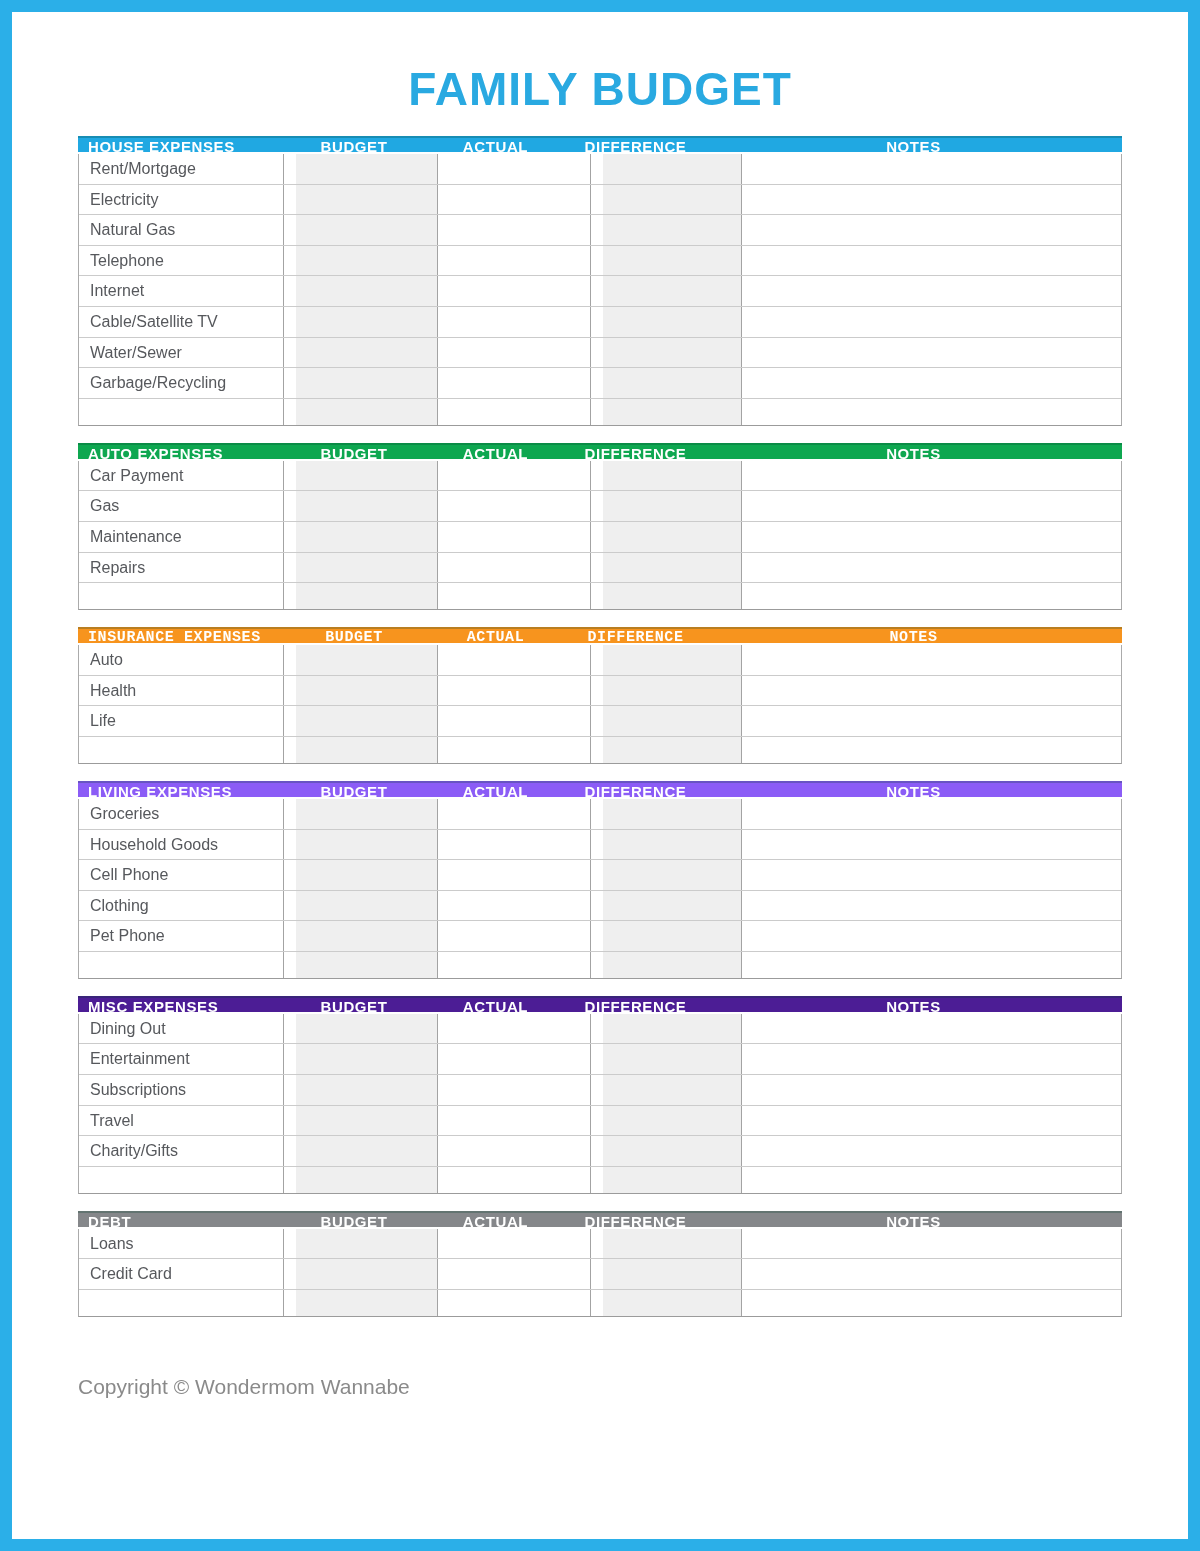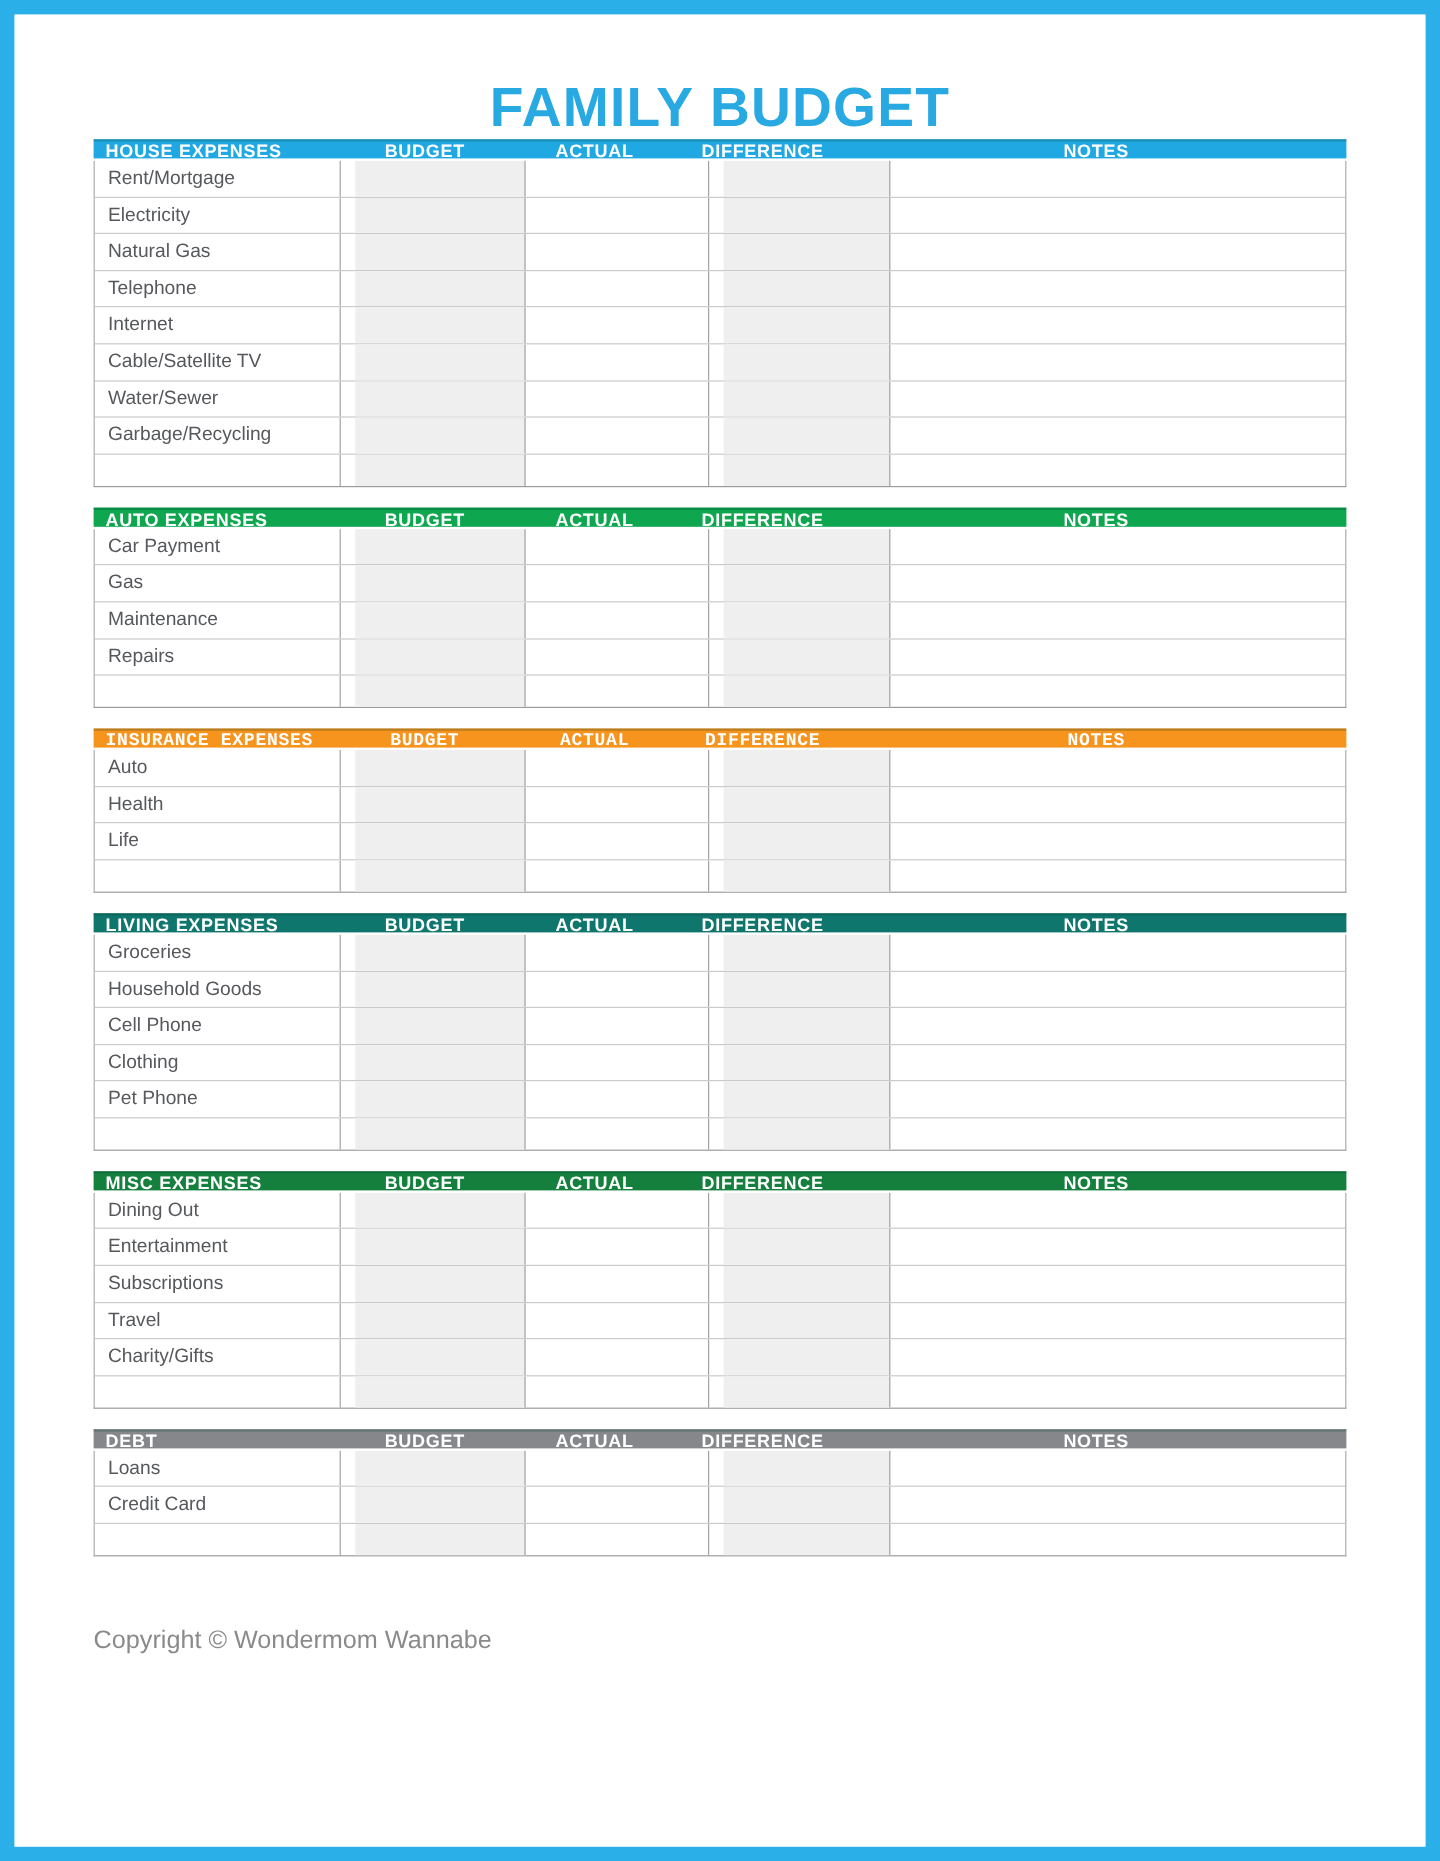--- a/index.html
+++ b/index.html
@@ -9,20 +9,21 @@
     width: 1200px;
     height: 1551px;
     border: 12px solid #2BAFE8;
     background: #ffffff;
     padding: 0 66px;
     overflow: hidden;
   }
   .page-title {
     text-align: center;
     padding-top: 50px;
+    margin-bottom: 20px;
     font-size: 46px;
     font-weight: bold;
     letter-spacing: 1px;
     color: #29A9E1;
   }
   .budget-section { margin-bottom: 17px; }
   .band {
     display: grid;
     grid-template-columns: 205px 142px 141px 139px 1fr;
     height: 16px;
@@ -230,21 +231,21 @@
             <div class="cell label-cell"></div>
             <div class="cell shaded"></div>
             <div class="cell"></div>
             <div class="cell shaded"></div>
             <div class="cell"></div>
           </div>
         </div>
   </section>
 
   <section class="budget-section">
-    <div class="band" style="background: #0f766e;">
+    <div class="band" style="background: #8b5cf6;">
       <div class="band-cell label">LIVING EXPENSES</div>
       <div class="band-cell">BUDGET</div>
       <div class="band-cell">ACTUAL</div>
       <div class="band-cell">DIFFERENCE</div>
       <div class="band-cell">NOTES</div>
     </div>
     <div class="rows">
           <div class="row">
             <div class="cell label-cell">Groceries</div>
             <div class="cell shaded"></div>
@@ -284,21 +285,21 @@
             <div class="cell label-cell"></div>
             <div class="cell shaded"></div>
             <div class="cell"></div>
             <div class="cell shaded"></div>
             <div class="cell"></div>
           </div>
         </div>
   </section>
 
   <section class="budget-section">
-    <div class="band" style="background: #15803d;">
+    <div class="band" style="background: #4c1d95;">
       <div class="band-cell label">MISC EXPENSES</div>
       <div class="band-cell">BUDGET</div>
       <div class="band-cell">ACTUAL</div>
       <div class="band-cell">DIFFERENCE</div>
       <div class="band-cell">NOTES</div>
     </div>
     <div class="rows">
           <div class="row">
             <div class="cell label-cell">Dining Out</div>
             <div class="cell shaded"></div>

